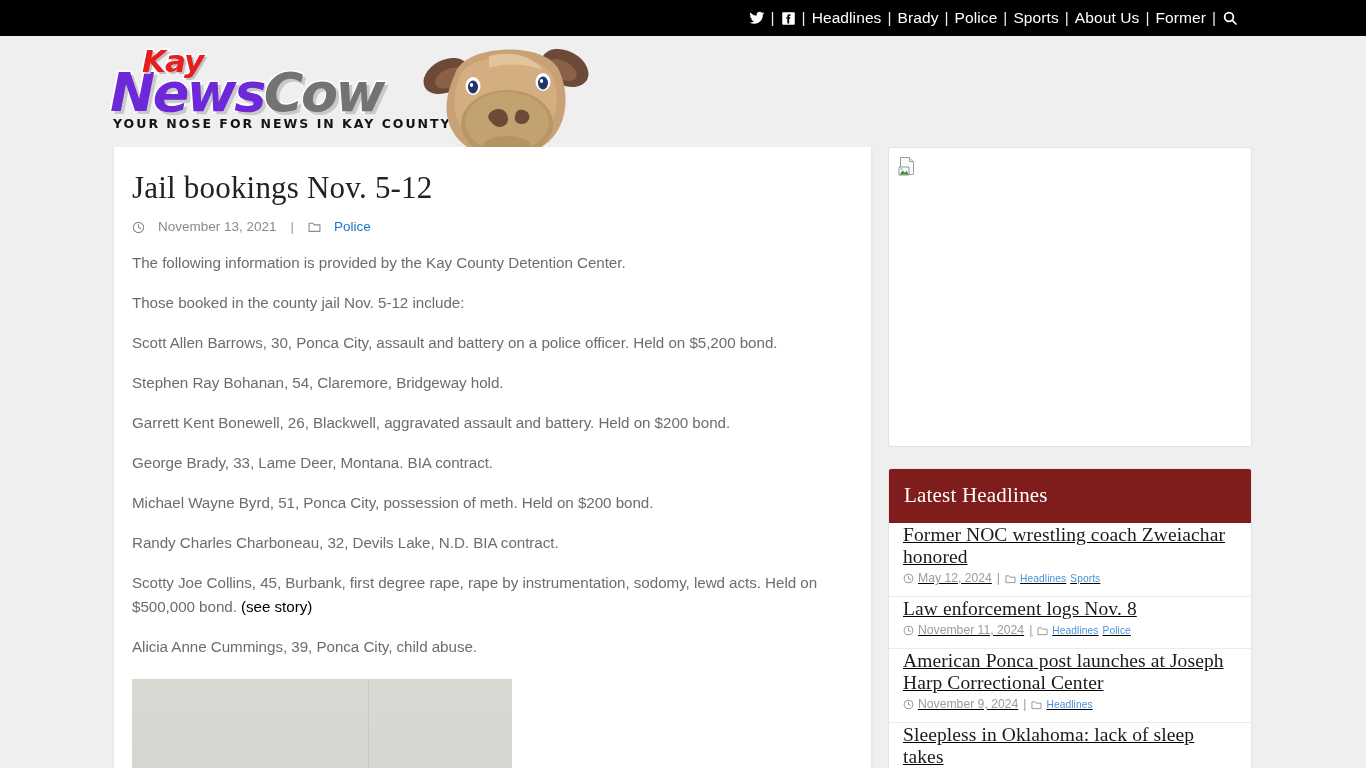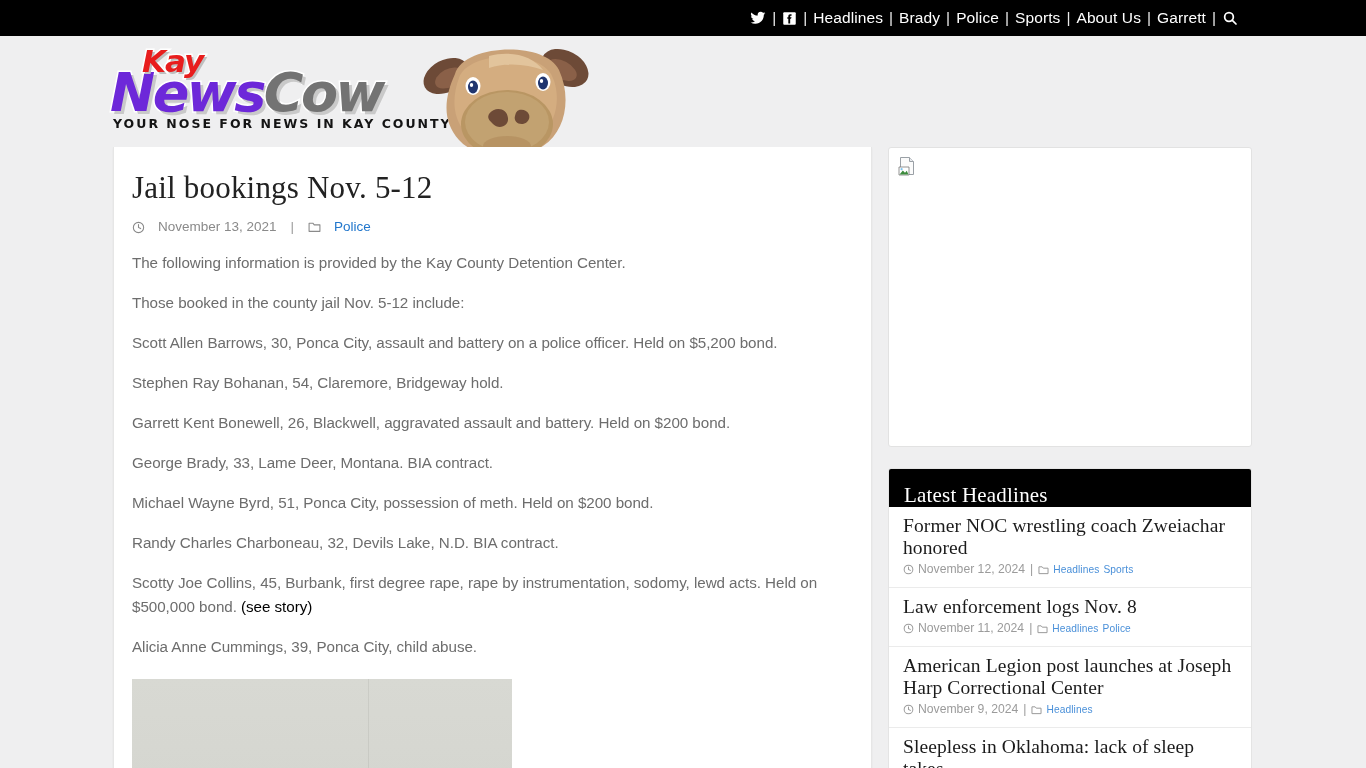--- a/index.html
+++ b/index.html
@@ -144,31 +144,32 @@
   }
 
   .widget {
     margin-top: 21px;
     background: #ffffff;
     border: 1px solid #e4e4e4;
     border-radius: 3px;
     overflow: hidden;
   }
   .widget-head {
-    background: #000000;
-    padding: 14px 15px 0 15px;
+    background: #7f1d1d;
+    padding: 14px 15px 16px 15px;
   }
   .widget-title {
     font-family: "Liberation Serif", serif;
     color: #ffffff; font-size: 21px; font-weight: 400;
     line-height: 24px; letter-spacing: .2px;
   }
   .hl-item {
-    padding: 8px 14px 10px 14px;
+    padding: 1px 14px 10px 14px;
     border-bottom: 1px solid #ebebeb;
+    text-decoration: underline;
   }
   .hl-item:last-child { border-bottom: none; }
   .hl-title {
     font-family: "Liberation Serif", serif;
     font-size: 19.5px; line-height: 22px;
     color: #1b1b1b; display: block;
     text-decoration: none; margin-bottom: 3px;
     letter-spacing: .1px;
   }
   .hl-meta {
@@ -209,21 +210,21 @@
 
     <a class="nav-item" href="#">Police</a>
     <span class="nav-sep">|</span>
 
     <a class="nav-item" href="#">Sports</a>
     <span class="nav-sep">|</span>
 
     <a class="nav-item" href="#">About Us</a>
     <span class="nav-sep">|</span>
 
-    <a class="nav-item" href="#">Garrett</a>
+    <a class="nav-item" href="#">Former</a>
     <span class="nav-sep">|</span>
 
     <a class="nav-icon" href="#">
       <svg width="16" height="16" viewBox="0 0 24 24" fill="none" stroke="#ffffff" stroke-width="2.6" aria-hidden="true">
         <circle cx="10.5" cy="10.5" r="6.5"></circle>
         <line x1="15.5" y1="15.5" x2="21" y2="21" stroke-linecap="round"></line>
       </svg>
     </a>
 
   </div>
@@ -332,21 +333,21 @@
 
       <div class="hl-item">
         <a class="hl-title" href="#">Former NOC wrestling coach Zweiachar honored</a>
         <div class="hl-meta">
           <span class="ic">
             <svg width="11" height="11" viewBox="0 0 24 24" fill="none" stroke="#9b9b9b" stroke-width="2.2">
               <circle cx="12" cy="12" r="9.5"></circle>
                 <polyline points="12,6.5 12,12 16,14" stroke-linecap="round"></polyline>
             </svg>
           </span>
-          <span>November 12, 2024</span>
+          <span>May 12, 2024</span>
           <span class="meta-sep">|</span>
           <span class="ic">
             <svg width="11" height="10" viewBox="0 0 24 22" fill="none" stroke="#9b9b9b" stroke-width="2.2">
               <path d="M2 19V4h7l2.5 3H22v12z" stroke-linejoin="round"></path>
             </svg>
           </span>
           <span class="hl-cats">
             <a class="hl-cat" href="#">Headlines</a>
             <a class="hl-cat" href="#">Sports</a>
           </span>
@@ -370,21 +371,21 @@
             </svg>
           </span>
           <span class="hl-cats">
             <a class="hl-cat" href="#">Headlines</a>
             <a class="hl-cat" href="#">Police</a>
           </span>
         </div>
       </div>
 
       <div class="hl-item">
-        <a class="hl-title" href="#">American Legion post launches at Joseph Harp Correctional Center</a>
+        <a class="hl-title" href="#">American Ponca post launches at Joseph Harp Correctional Center</a>
         <div class="hl-meta">
           <span class="ic">
             <svg width="11" height="11" viewBox="0 0 24 24" fill="none" stroke="#9b9b9b" stroke-width="2.2">
               <circle cx="12" cy="12" r="9.5"></circle>
                 <polyline points="12,6.5 12,12 16,14" stroke-linecap="round"></polyline>
             </svg>
           </span>
           <span>November 9, 2024</span>
           <span class="meta-sep">|</span>
           <span class="ic">

